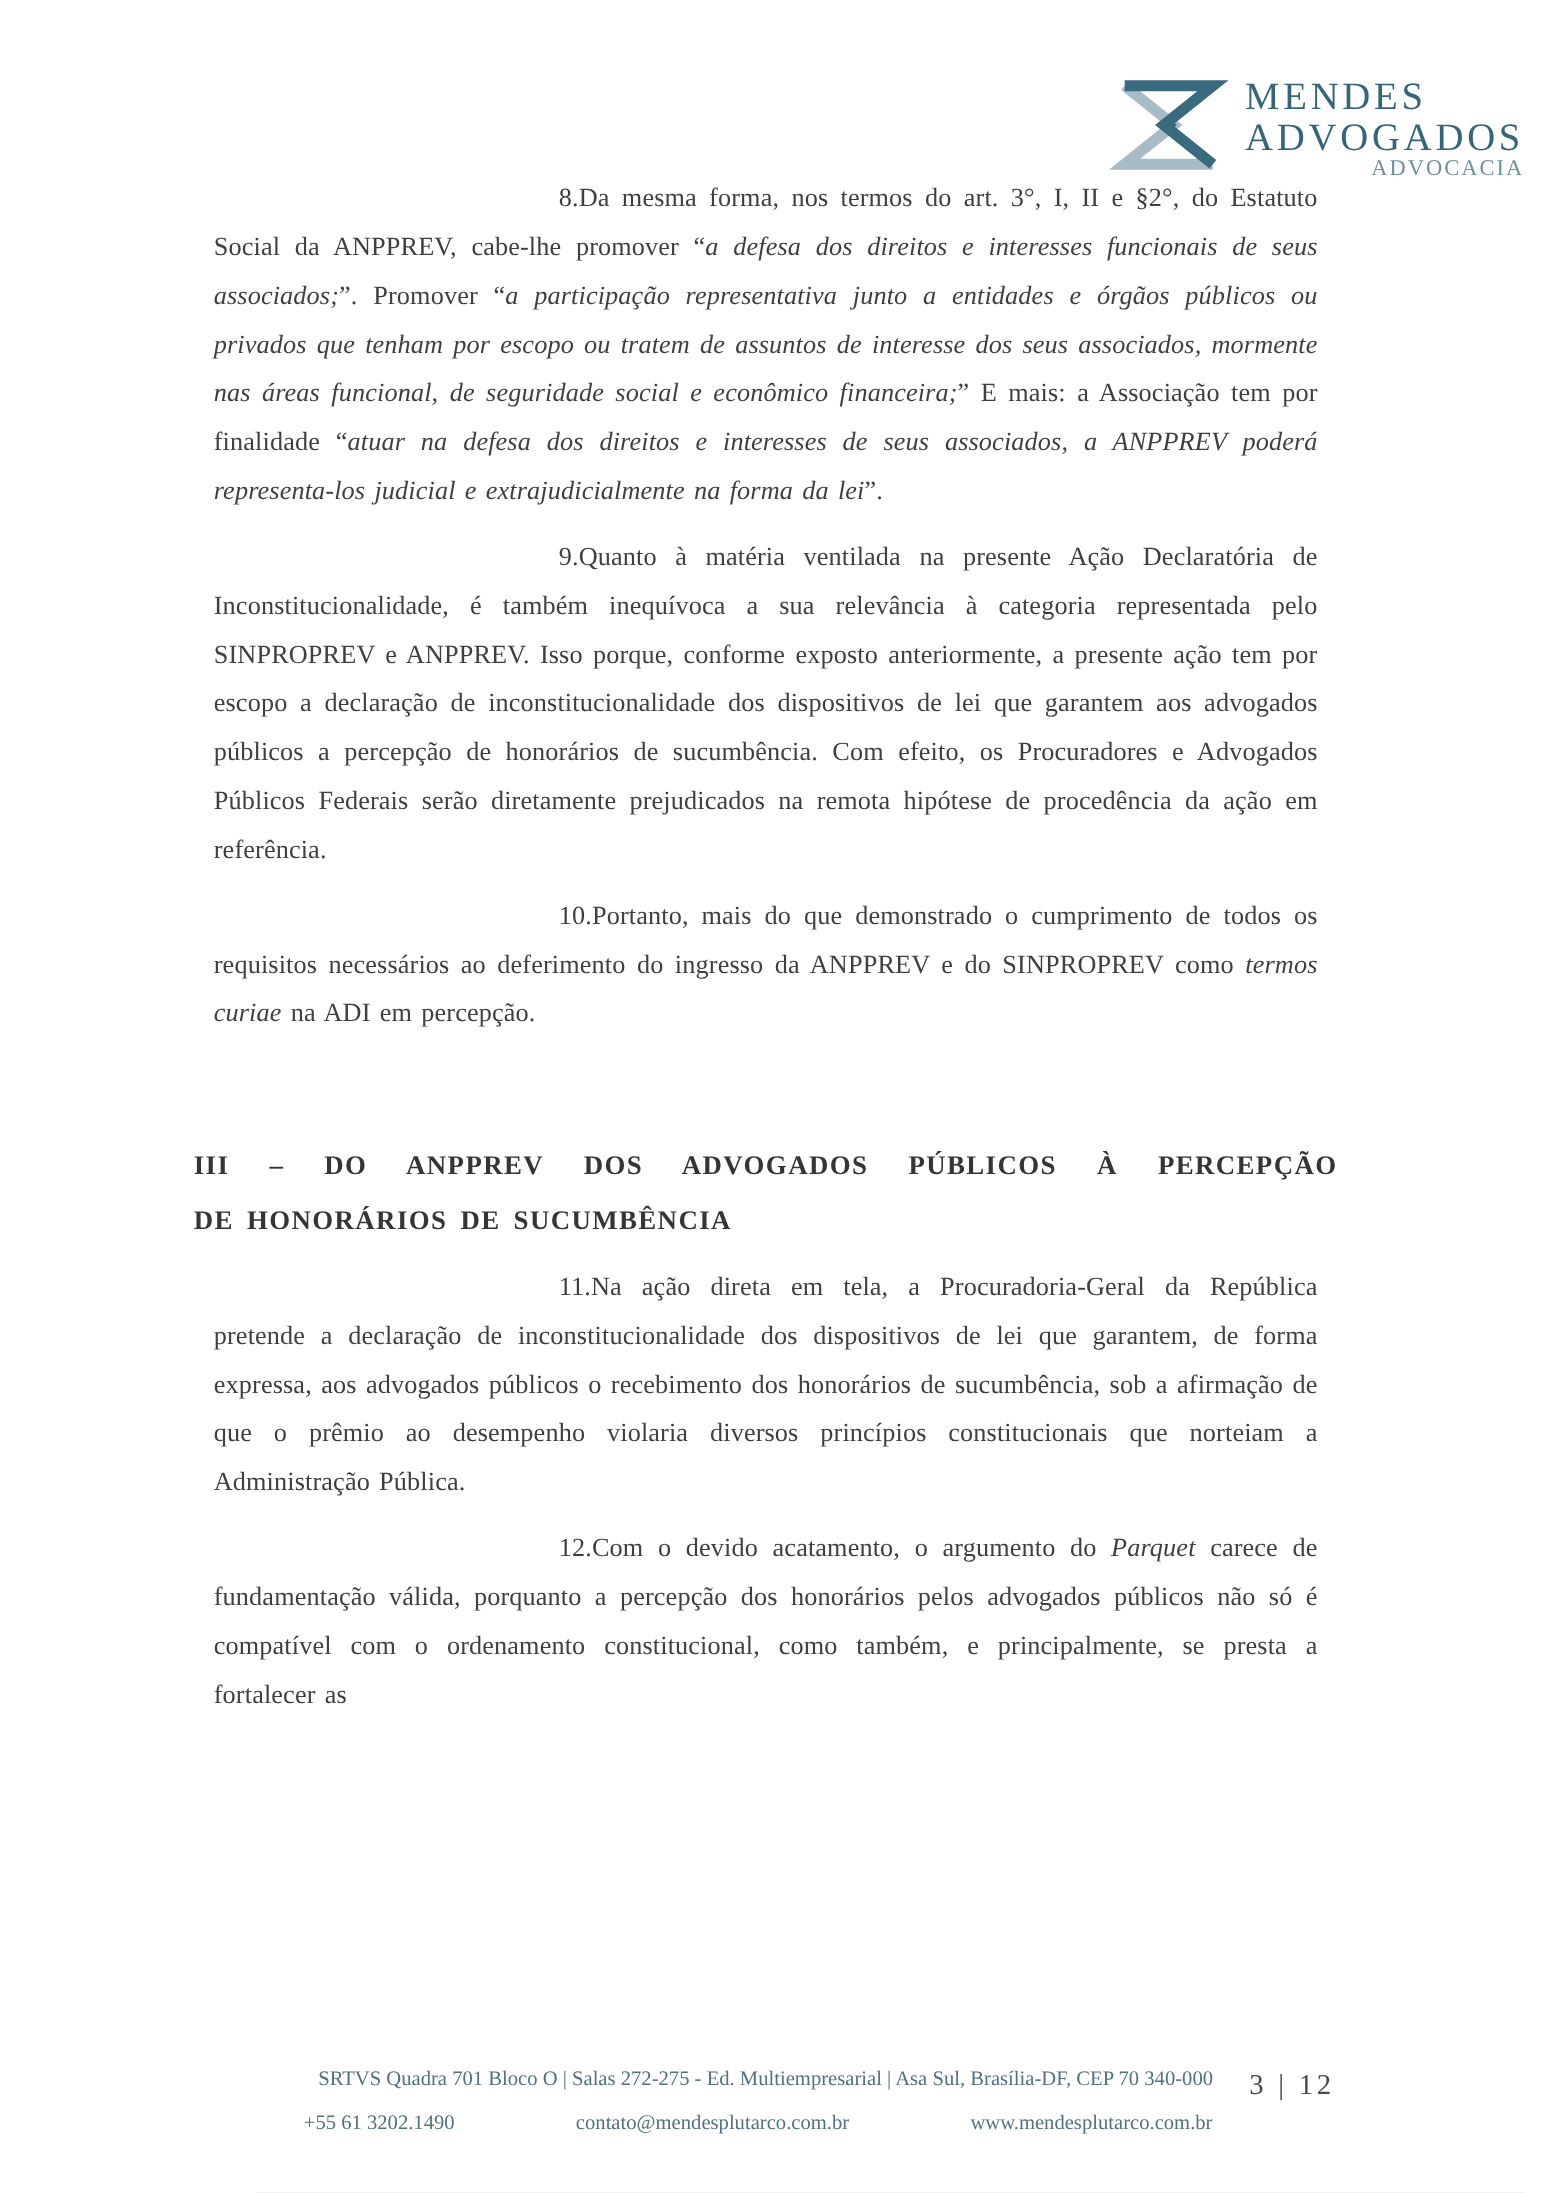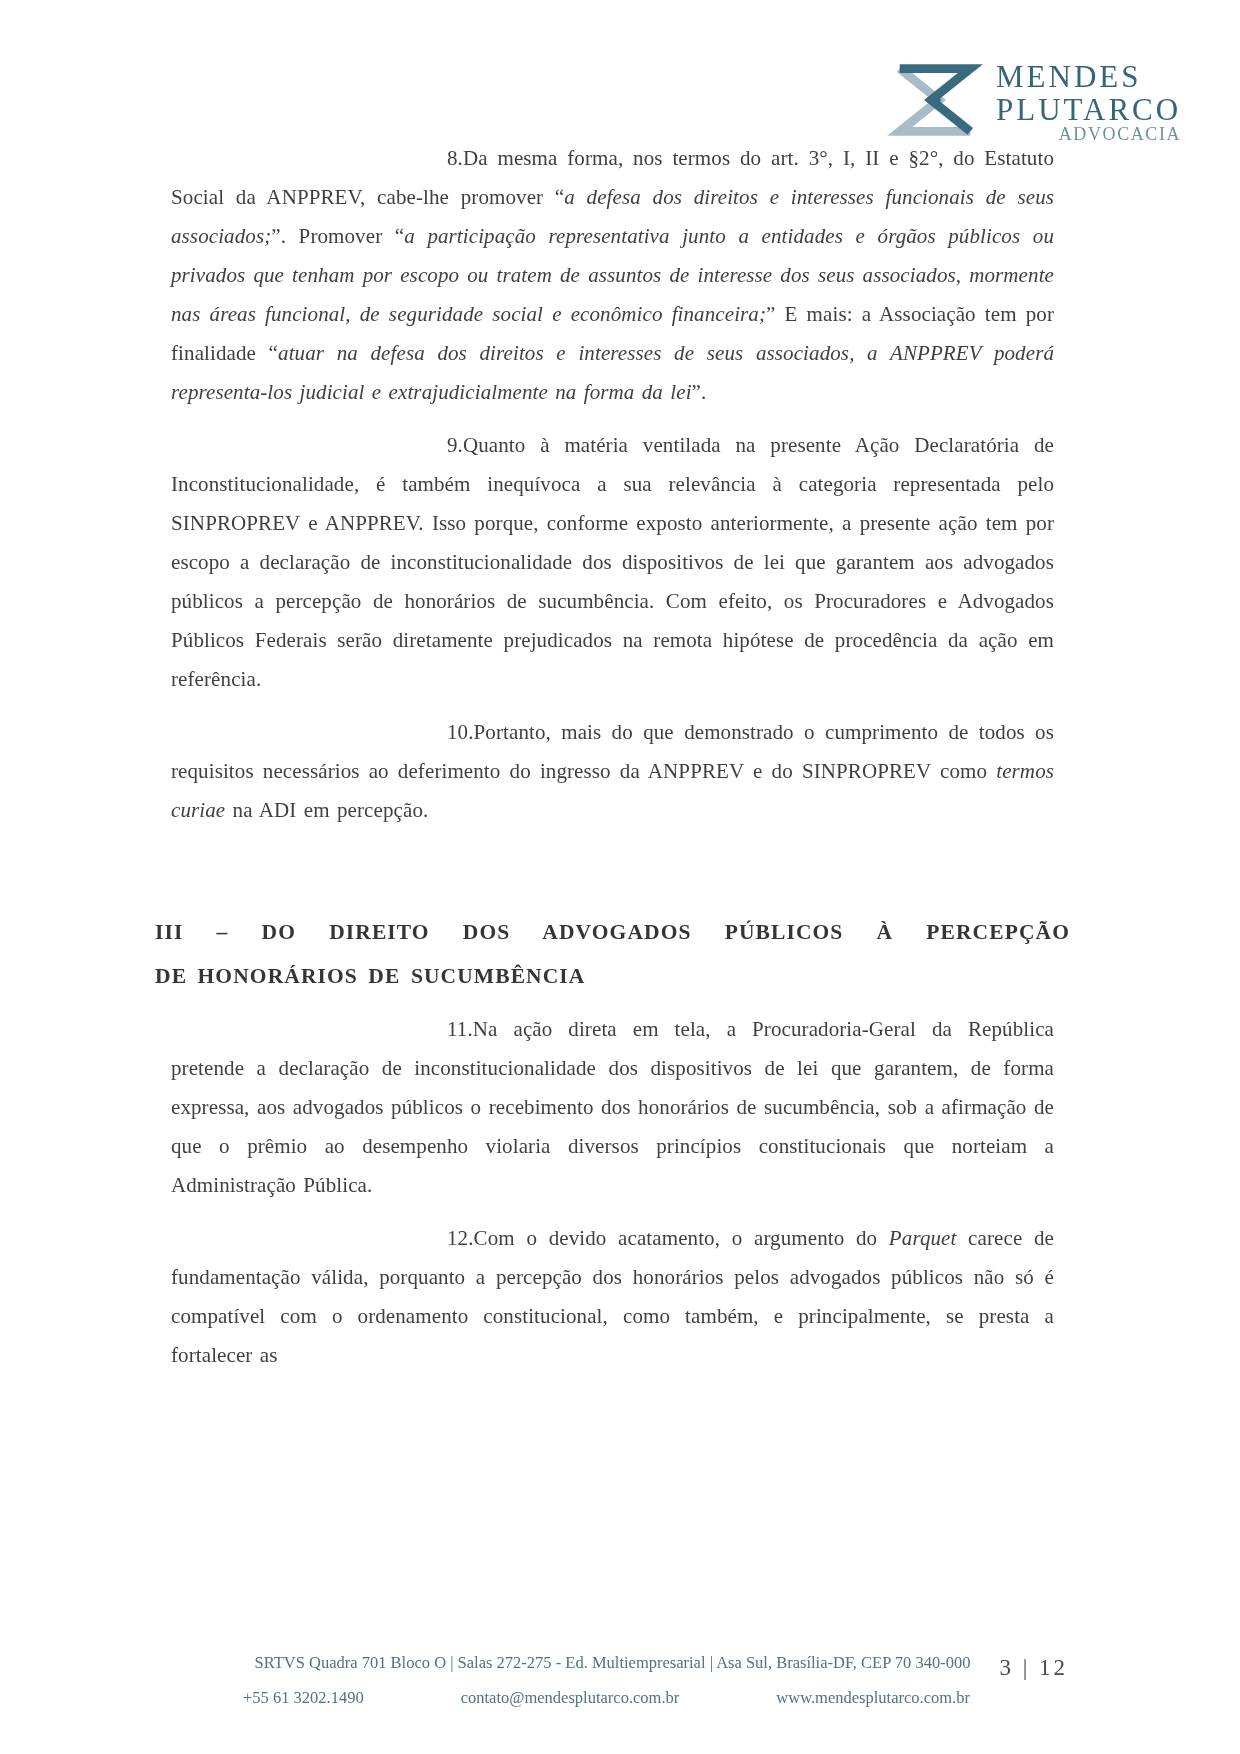--- a/index.html
+++ b/index.html
@@ -70,35 +70,35 @@
 <div class="page">
 
   <div class="logo">
     <svg class="logo-mark" viewBox="0 0 100 78" aria-hidden="true">
       <polyline points="86,71 14,71 54,39 14,7" fill="none" stroke="#a7bcc7" stroke-width="9"></polyline>
       <polyline points="14,7 86,7 46,39 86,71" fill="none" stroke="#3a6a7e" stroke-width="9"></polyline>
       <rect x="45.5" y="34.5" width="9" height="9" transform="rotate(45 50 39)" fill="#3a6a7e"></rect>
     </svg>
     <div class="brand">
       <span class="brand-line">MENDES</span>
-      <span class="brand-line">PLUTARCO</span>
+      <span class="brand-line">ADVOGADOS</span>
       <span class="brand-tagline">ADVOCACIA</span>
     </div>
   </div>
 
   <main class="content">
 
     <p class="para"><span class="pnum">8.</span><span><span>Da mesma forma, nos termos do art. 3°, I, II e §2°, do Estatuto Social da ANPPREV, cabe-lhe promover “</span><span class="it">a defesa dos direitos e interesses funcionais de seus associados;</span><span>”. Promover “</span><span class="it">a participação representativa junto a entidades e órgãos públicos ou privados que tenham por escopo ou tratem de assuntos de interesse dos seus associados, mormente nas áreas funcional, de seguridade social e econômico financeira;</span><span>” E mais: a Associação tem por finalidade “</span><span class="it">atuar na defesa dos direitos e interesses de seus associados, a ANPPREV poderá representa-los judicial e extrajudicialmente na forma da lei</span><span>”.</span></span></p>
 
     <p class="para"><span class="pnum">9.</span><span><span>Quanto à matéria ventilada na presente Ação Declaratória de Inconstitucionalidade, é também inequívoca a sua relevância à categoria representada pelo SINPROPREV e ANPPREV. Isso porque, conforme exposto anteriormente, a presente ação tem por escopo a declaração de inconstitucionalidade dos dispositivos de lei que garantem aos advogados públicos a percepção de honorários de sucumbência. Com efeito, os Procuradores e Advogados Públicos Federais serão diretamente prejudicados na remota hipótese de procedência da ação em referência.</span></span></p>
 
     <p class="para"><span class="pnum">10.</span><span><span>Portanto, mais do que demonstrado o cumprimento de todos os requisitos necessários ao deferimento do ingresso da ANPPREV e do SINPROPREV como </span><span class="it">termos curiae</span><span> na ADI em percepção.</span></span></p>
 
     <h2 class="heading">
-      <span class="h-line1">III – DO DIREITO DOS ADVOGADOS PÚBLICOS À PERCEPÇÃO</span>
+      <span class="h-line1">III – DO ANPPREV DOS ADVOGADOS PÚBLICOS À PERCEPÇÃO</span>
       <span class="h-line2">DE HONORÁRIOS DE SUCUMBÊNCIA</span>
     </h2>
 
     <p class="para"><span class="pnum">11.</span><span><span>Na ação direta em tela, a Procuradoria-Geral da República pretende a declaração de inconstitucionalidade dos dispositivos de lei que garantem, de forma expressa, aos advogados públicos o recebimento dos honorários de sucumbência, sob a afirmação de que o prêmio ao desempenho violaria diversos princípios constitucionais que norteiam a Administração Pública.</span></span></p>
 
     <p class="para"><span class="pnum">12.</span><span><span>Com o devido acatamento, o argumento do </span><span class="it">Parquet</span><span> carece de fundamentação válida, porquanto a percepção dos honorários pelos advogados públicos não só é compatível com o ordenamento constitucional, como também, e principalmente, se presta a fortalecer as</span></span></p>
 
   </main>
 
   <footer class="footer">

